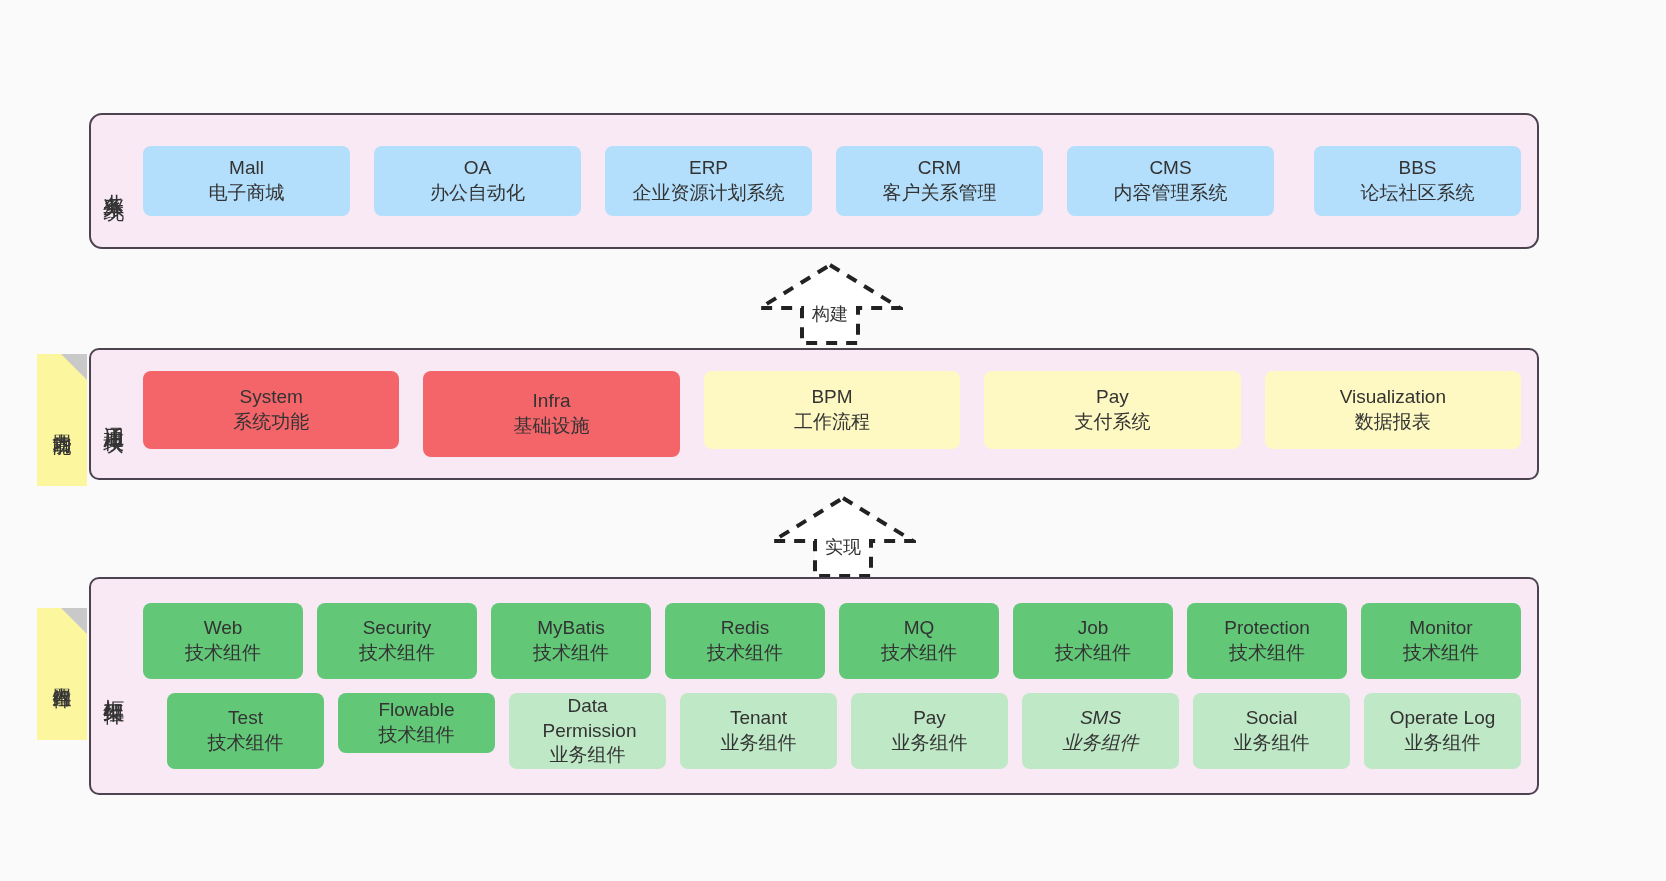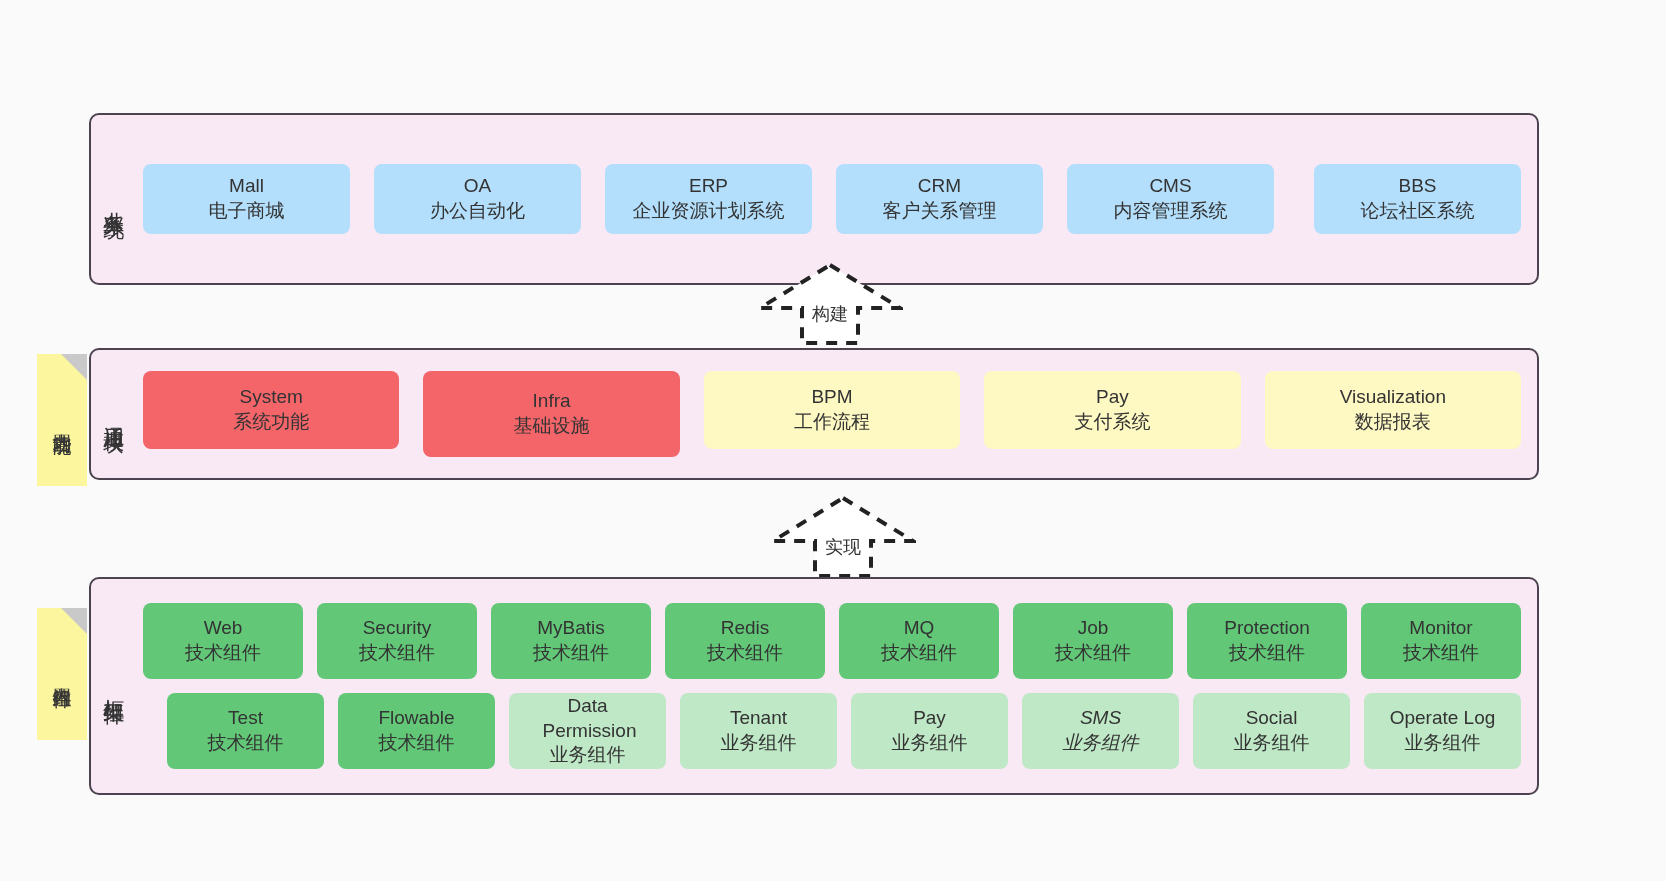--- a/index.html
+++ b/index.html
@@ -131,21 +131,21 @@
     font-size: 18px;
     color: #333333;
     background: transparent;
   }
 </style>
 </head>
 <body>
 
 <div id="canvas"></div>
 
-<div class="layer" id="layer-business-system" style="left:89px; top:113px; width:1450px; height:172px;">
+<div class="layer" id="layer-business-system" style="left:89px; top:113px; width:1450px; height:136px;border-radius:13px;">
   <div class="layer-title">业务系统</div>
   <div class="layer-body">
     <div class="layer-rows">
       <div class="row">
         <div class="cell c-blue" style="height:70px;">
           <span class="l1">Mall</span>
           <span class="l2">电子商城</span>
         </div>
         <div class="cell c-blue" style="height:70px;">
           <span class="l1">OA</span>
@@ -264,21 +264,21 @@
           <span class="l1">Monitor</span>
           <span class="l2">技术组件</span>
         </div>
       </div>
 
       <div class="row" style="gap:14px;padding-left:24px;">
         <div class="cell c-green" style="height:76px;">
           <span class="l1">Test</span>
           <span class="l2">技术组件</span>
         </div>
-        <div class="cell c-green" style="height:76px;">
+        <div class="cell c-green" style="height:60px;">
           <span class="l1">Flowable</span>
           <span class="l2">技术组件</span>
         </div>
         <div class="cell c-lightgreen" style="height:76px;">
           <span class="l1" style="max-width:90px;">Data Permission</span>
           <span class="l2">业务组件</span>
         </div>
         <div class="cell c-lightgreen" style="height:76px;">
           <span class="l1">Tenant</span>
           <span class="l2">业务组件</span>

